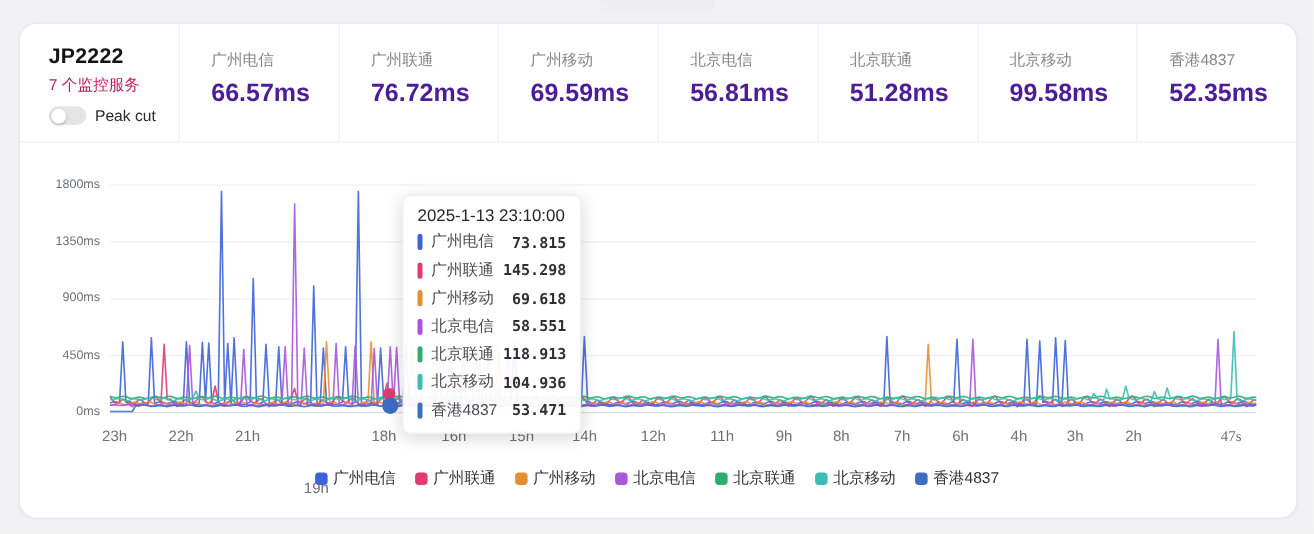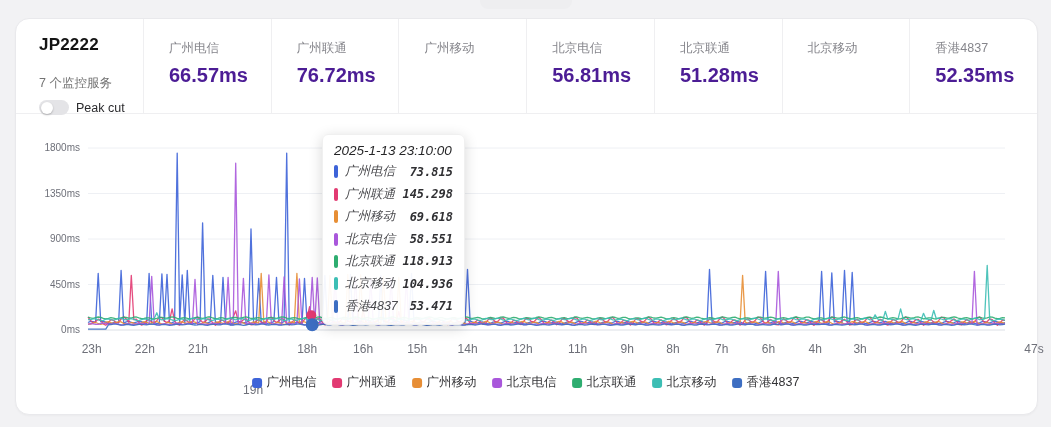--- a/index.html
+++ b/index.html
@@ -6,42 +6,42 @@
   html,body { background:#f2f2f4; font-family:"Liberation Sans","DejaVu Sans",sans-serif; }
   .page { position:relative; width:1051px; height:427px; background:#f2f2f4; overflow:hidden; }
   .top-notch { position:absolute; left:50%; top:0; transform:translateX(-50%); width:92px; height:9px;
     background:#eeeef0; border-radius:0 0 8px 8px; }
   .card { position:absolute; left:15px; top:18px; width:1023px; height:397px; background:#ffffff;
     border:1px solid #e9e9ec; border-radius:14px; box-shadow:0 1px 2px rgba(0,0,0,0.03); }
   
   .header-row { display:flex; height:95px; border-bottom:1px solid #efeff1; }
   .jp-block { width:127px; flex:none; padding:16px 0 0 23px; }
   .jp-title { font-size:17px; font-weight:bold; color:#141414; letter-spacing:0.2px; }
-  .jp-sub { font-size:12.5px; color:#737373; margin-top:20px; }
+  .jp-sub { font-size:12.5px; color:#be185d; margin-top:5px; }
   .toggle-row { display:flex; align-items:center; margin-top:8px; gap:7px; }
   .toggle { position:relative; width:30px; height:15px; background:#e4e4e7; border-radius:8px; cursor:pointer; flex:none; }
   .toggle-knob { position:absolute; left:1.5px; top:1.5px; width:12px; height:12px; background:#ffffff;
     border-radius:50%; box-shadow:0 1px 2px rgba(0,0,0,0.25); }
   .toggle-label { font-size:12.5px; color:#2b2b2e; }
   .stat-col { flex:1; border-left:1px solid #efeff1; padding:21px 0 0 25px; }
   .stat-label { font-size:12.5px; color:#85858b; }
   .stat-value { font-size:20px; font-weight:bold; color:#4c1d95; margin-top:7px; }
   
   .y-label { position:absolute; width:52px; text-align:right; font-size:10px; color:#6e7079; line-height:16px; }
   .x-label { position:absolute; transform:translateX(-50%); font-size:12px; color:#6e7079; line-height:16px; white-space:nowrap; }
   #chart-svg { position:absolute; left:0; top:0; }
   
   .legend { position:absolute; left:50%; top:374px; transform:translateX(-50%); display:flex; gap:15px; align-items:center; }
   .legend-item { display:flex; align-items:center; gap:5px; cursor:pointer; }
   .legend-swatch { width:10px; height:10px; border-radius:3px; flex:none; }
   .legend-text { font-size:12.5px; color:#333336; white-space:nowrap; }
   
-  .tooltip { position:absolute; left:322px; top:134px; width:143px; background:rgba(255,255,255,0.94);
+  .tooltip { position:absolute; left:322px; top:156px; width:143px; background:rgba(255,255,255,0.94);
     border:1px solid #f0f0f0; border-radius:6px; box-shadow:0 3px 14px rgba(0,0,0,0.16);
-    padding:8px 11px 9px 11px; z-index:5;font-style:italic; }
+    padding:8px 11px 9px 11px; z-index:5; }
   .tooltip-title { font-size:13.5px; color:#262628; white-space:nowrap; }
   .tooltip-row { display:flex; align-items:center; margin-top:5.4px; }
   .tt-marker { width:4px; height:13px; border-radius:2px; flex:none; }
   .tt-name { font-size:12.5px; color:#4a4a4e; margin-left:7px; white-space:nowrap; }
   .tt-value { margin-left:auto; font-family:"DejaVu Sans Mono","Liberation Mono",monospace;
     font-size:12px; font-weight:600; color:#303033; }
 </style>
 </head>
 <body>
 
@@ -64,31 +64,33 @@
     <div class="stat-col">
           <div class="stat-label">广州电信</div>
           <div class="stat-value">66.57ms</div>
         </div>
         <div class="stat-col">
           <div class="stat-label">广州联通</div>
           <div class="stat-value">76.72ms</div>
         </div>
         <div class="stat-col">
           <div class="stat-label">广州移动</div>
+          <div class="stat-value">69.59ms</div>
         </div>
         <div class="stat-col">
           <div class="stat-label">北京电信</div>
           <div class="stat-value">56.81ms</div>
         </div>
         <div class="stat-col">
           <div class="stat-label">北京联通</div>
           <div class="stat-value">51.28ms</div>
         </div>
         <div class="stat-col">
           <div class="stat-label">北京移动</div>
+          <div class="stat-value">99.58ms</div>
         </div>
         <div class="stat-col">
           <div class="stat-label">香港4837</div>
           <div class="stat-value">52.35ms</div>
         </div>
       </div>
 
   </div>
 
   <div id="y-labels">
@@ -109,21 +111,21 @@
       <div class="x-label" style="left: 467.638px; top: 341px;">14h</div>
       <div class="x-label" style="left: 522.658px; top: 341px;">12h</div>
       <div class="x-label" style="left: 577.678px; top: 341px;">11h</div>
       <div class="x-label" style="left: 627.196px; top: 341px;">9h</div>
       <div class="x-label" style="left: 673.046px; top: 341px;">8h</div>
       <div class="x-label" style="left: 721.647px; top: 341px;">7h</div>
       <div class="x-label" style="left: 768.414px; top: 341px;">6h</div>
       <div class="x-label" style="left: 815.181px; top: 341px;">4h</div>
       <div class="x-label" style="left: 860.114px; top: 341px;">3h</div>
       <div class="x-label" style="left: 906.881px; top: 341px;">2h</div>
-      <div class="x-label" style="left: 1034px; top: 341px;">47s</div>
+      <div class="x-label" style="left: 985px; top: 341px; font-family: Liberation Serif, serif;">47s</div>
     </div>
 
   <svg id="chart-svg" width="1051" height="427" viewBox="0 0 1051 427">
       <line x1="88" x2="1005" y1="284.5" y2="284.5" stroke="#eef0f4" stroke-width="1"></line>
       <line x1="88" x2="1005" y1="239" y2="239" stroke="#eef0f4" stroke-width="1"></line>
       <line x1="88" x2="1005" y1="193.5" y2="193.5" stroke="#eef0f4" stroke-width="1"></line>
       <line x1="88" x2="1005" y1="148" y2="148" stroke="#eef0f4" stroke-width="1"></line>
       <line x1="88" x2="1005" y1="330" y2="330" stroke="#dcdfe5" stroke-width="1"></line>
       <polyline points="88.0,322.5 90.5,321.4 93.1,321.7 95.6,322.6 98.2,273.4 100.7,321.8 103.3,321.3 105.8,322.2 108.4,323.5 110.9,323.5 113.5,322.6 116.0,322.2 118.6,323.0 121.1,270.3 123.7,323.1 126.2,321.8 128.8,321.4 131.3,322.3 133.8,322.9 136.4,322.2 138.9,321.3 141.5,321.7 144.0,323.0 146.6,323.6 149.1,273.4 151.7,322.2 154.2,322.6 156.8,323.6 159.3,323.6 161.9,273.9 164.4,321.4 167.0,274.4 169.5,322.8 172.1,322.6 174.6,321.6 177.2,153.1 179.7,322.4 182.2,274.9 184.8,323.3 187.3,270.3 189.9,322.3 192.4,323.3 195.0,323.8 197.5,322.9 200.1,321.7 202.6,222.8 205.2,322.6 207.7,322.8 210.3,321.9 212.8,275.4 215.4,321.9 217.9,323.2 220.5,323.5 223.0,277.4 225.5,322.1 228.1,322.9 230.6,323.8 233.2,323.4 235.7,322.1 238.3,321.5 240.8,322.2 243.4,322.9 245.9,322.4 248.5,321.3 251.0,228.9 253.6,322.6 256.1,323.5 258.7,278.4 261.2,322.2 263.8,322.5 266.3,323.5 268.9,323.8 271.4,322.7 273.9,321.6 276.5,277.4 279.0,322.8 281.6,322.7 284.1,321.7 286.7,153.1 289.2,322.1 291.8,323.2 294.3,323.2 296.9,322.4 299.4,322.2 302.0,323.1 304.5,278.4 307.1,323.3 309.6,322.0 312.2,321.7 314.7,322.5 317.3,323.0 319.8,322.1 322.3,321.2 324.9,275.4 327.4,322.8 330.0,323.4 332.5,322.7 335.1,322.0 337.6,322.7 340.2,323.7 342.7,323.7 345.3,322.5 347.8,321.7 350.4,274.4 352.9,323.0 355.5,322.6 358.0,321.5 360.6,321.2 363.1,322.3 365.6,323.3 368.2,323.0 370.7,322.1 373.3,322.3 375.8,323.4 378.4,323.9 380.9,275.4 383.5,321.9 386.0,321.9 388.6,322.8 391.1,322.9 393.7,321.9 396.2,321.1 398.8,321.7 401.3,323.0 403.9,323.2 406.4,322.4 408.9,322.0 411.5,273.4 414.0,323.9 416.6,323.5 419.1,322.3 421.7,321.8 424.2,322.5 426.8,323.1 429.3,322.4 431.9,321.3 434.4,321.3 437.0,322.5 439.5,323.2 442.1,322.7 444.6,321.9 447.2,322.4 449.7,323.6 452.3,323.9 454.8,322.8 457.3,321.9 459.9,322.2 462.4,323.0 465.0,322.8 467.5,269.3 470.1,321.1 472.6,322.0 475.2,323.0 477.7,322.9 480.3,322.1 482.8,322.0 485.4,323.1 487.9,323.9 490.5,323.3 493.0,322.2 495.6,322.0 498.1,322.8 500.7,323.1 503.2,322.2 505.7,321.1 508.3,321.5 510.8,322.7 513.4,323.1 515.9,322.4 518.5,321.8 521.0,322.6 523.6,323.8 526.1,323.7 528.7,322.6 531.2,321.9 533.8,322.5 536.3,323.2 538.9,322.7 541.4,321.4 544.0,321.2 546.5,322.2 549.0,323.1 551.6,322.7 554.1,321.9 556.7,322.1 559.2,323.4 561.8,323.9 564.3,323.1 566.9,322.1 569.4,322.2 572.0,323.1 574.5,323.1 577.1,321.9 579.6,321.1 582.2,321.7 584.7,322.8 587.3,322.9 589.8,322.1 592.4,321.8 594.9,322.8 597.4,323.9 600.0,323.6 602.5,322.4 605.1,322.1 607.6,322.8 610.2,323.3 612.7,322.5 615.3,321.3 617.8,321.3 620.4,322.4 622.9,323.0 625.5,322.4 628.0,321.7 630.6,322.3 633.1,323.5 635.7,323.8 638.2,322.9 640.7,322.1 643.3,322.5 645.8,323.3 648.4,323.0 650.9,321.7 653.5,321.1 656.0,321.9 658.6,322.9 661.1,322.7 663.7,321.8 666.2,321.8 668.8,323.0 671.3,323.9 673.9,323.3 676.4,322.3 679.0,322.2 681.5,323.1 684.1,323.3 686.6,322.3 689.1,321.2 691.7,321.5 694.2,322.6 696.8,322.9 699.3,322.1 701.9,321.6 704.4,322.5 707.0,323.7 709.5,269.3 712.1,322.6 714.6,322.1 717.2,322.8 719.7,323.5 722.3,322.8 724.8,321.5 727.4,321.3 729.9,322.2 732.4,322.9 735.0,322.4 737.5,321.6 740.1,321.9 742.6,323.2 745.2,323.8 747.7,323.1 750.3,322.2 752.8,322.5 755.4,323.4 757.9,323.3 760.5,322.1 763.0,321.2 765.6,271.4 768.1,322.8 770.7,322.7 773.2,321.8 775.8,321.6 778.3,322.7 780.8,323.7 783.4,323.4 785.9,322.4 788.5,322.2 791.0,323.1 793.6,323.6 796.1,322.6 798.7,321.4 801.2,321.4 803.8,322.4 806.3,322.9 808.9,322.1 811.4,321.4 814.0,322.1 816.5,323.4 819.1,323.7 821.6,271.4 824.1,322.2 826.7,322.8 829.2,323.6 831.8,272.9 834.3,321.9 836.9,321.3 839.4,322.0 842.0,322.9 844.5,270.3 847.1,321.5 849.6,321.6 852.2,272.4 854.7,323.7 857.3,323.2 859.8,322.3 862.4,322.4 864.9,323.4 867.4,323.6 870.0,322.4 872.5,321.4 875.1,321.7 877.6,322.7 880.2,322.7 882.7,321.8 885.3,321.4 887.8,322.3 890.4,323.5 892.9,323.5 895.5,322.5 898.0,322.2 900.6,323.0 903.1,323.7 905.7,323.0 908.2,321.7 910.8,321.4 913.3,322.3 915.8,322.9 918.4,322.2 920.9,321.3 923.5,321.8 926.0,323.1 928.6,323.6 931.1,322.9 933.7,322.2 936.2,322.6 938.8,323.6 941.3,323.5 943.9,322.2 946.4,321.4 949.0,322.0 951.5,322.8 954.1,322.6 956.6,321.5 959.1,321.4 961.7,322.5 964.2,323.5 966.8,323.2 969.3,322.3 971.9,322.3 974.4,323.3 977.0,323.8 979.5,322.8 982.1,321.6 984.6,321.7 987.2,322.6 989.7,322.8 992.3,321.9 994.8,321.2 997.4,321.9 999.9,323.2 1002.5,323.5 1005.0,322.6" fill="none" stroke="#3D63D8" stroke-width="1.3" stroke-opacity="0.9" stroke-linejoin="round"></polyline>
       <polyline points="88.0,317.2 90.5,320.5 93.1,322.9 95.6,321.5 98.2,319.2 100.7,320.3 103.3,323.9 105.8,325.3 108.4,322.5 110.9,319.6 113.5,320.3 116.0,322.8 118.6,322.5 121.1,319.0 123.7,316.8 126.2,318.9 128.8,322.2 131.3,275.4 133.8,319.7 136.4,319.2 138.9,322.4 141.5,325.2 144.0,324.0 146.6,320.5 149.1,319.7 151.7,322.1 154.2,323.3 156.8,320.6 159.3,317.3 161.9,317.7 164.4,321.1 167.0,322.6 169.5,320.6 172.1,308.8 174.6,320.8 177.2,324.4 179.7,325.0 182.2,321.8 184.8,319.6 187.3,321.1 189.9,323.4 192.4,322.2 195.0,318.4 197.5,317.0 200.1,319.7 202.6,322.4 205.2,321.5 207.7,319.0 210.3,319.4 212.8,323.1 215.4,325.3 217.9,323.2 220.5,320.1 223.0,320.3 225.5,322.9 228.1,323.3 230.6,320.0 233.2,317.1 235.7,310.8 238.3,321.6 240.8,322.2 243.4,319.7 245.9,318.6 248.5,321.4 251.0,324.8 253.6,324.4 256.1,321.2 258.7,319.8 261.2,322.0 263.8,323.8 266.3,321.7 268.9,317.9 271.4,317.4 273.9,320.4 276.5,322.4 279.0,320.7 281.6,318.4 284.1,319.8 286.7,323.6 289.2,325.0 291.8,322.5 294.3,319.9 296.9,321.1 299.4,323.6 302.0,323.1 304.5,319.3 307.1,317.1 309.6,306.7 312.2,322.0 314.7,321.6 317.3,318.9 319.8,318.6 322.3,322.0 324.9,324.9 327.4,323.7 330.0,320.6 332.5,320.3 335.1,322.9 337.6,324.0 340.2,321.1 342.7,317.6 345.3,318.0 347.8,321.1 350.4,322.1 352.9,319.8 355.5,318.0 358.0,320.3 360.6,324.1 363.1,309.8 365.6,321.7 368.2,320.0 370.7,321.9 373.3,324.2 375.8,322.7 378.4,318.8 380.9,317.4 383.5,319.9 386.0,322.2 388.6,320.8 391.1,318.2 393.7,318.8 396.2,322.6 398.8,311.3 401.3,322.9 403.9,320.2 406.4,320.9 408.9,323.7 411.5,323.9 414.0,320.4 416.6,317.5 419.1,318.7 421.7,321.6 424.2,321.7 426.8,318.9 429.3,317.9 431.9,320.9 434.4,324.3 437.0,324.0 439.5,321.0 442.1,320.2 444.6,322.8 447.2,324.5 449.7,322.2 452.3,318.4 454.8,317.9 457.3,320.7 459.9,322.1 462.4,320.0 465.0,317.7 467.5,319.2 470.1,323.1 472.6,324.5 475.2,322.1 477.7,320.0 480.3,321.6 482.8,324.4 485.4,323.7 487.9,319.9 490.5,317.7 493.0,319.5 495.6,322.0 498.1,321.1 500.7,318.1 503.2,318.0 505.7,321.5 508.3,324.4 510.8,323.2 513.4,320.4 515.9,320.6 518.5,323.6 521.0,324.6 523.6,321.6 526.1,318.2 528.7,318.6 531.2,321.4 533.8,321.9 536.3,319.2 538.9,317.4 541.4,319.7 544.0,323.5 546.5,324.0 549.0,321.3 551.6,320.1 554.1,322.4 556.7,324.8 559.2,323.3 561.8,319.4 564.3,318.0 566.9,320.4 569.4,322.2 572.0,320.4 574.5,317.5 577.1,318.2 579.6,322.1 582.2,324.2 584.7,322.3 587.3,320.0 589.8,321.2 592.4,324.3 594.9,324.5 597.4,321.0 600.0,318.2 602.5,319.4 605.1,322.0 607.6,321.5 610.2,318.4 612.7,317.3 615.3,320.4 617.8,323.7 620.4,323.3 622.9,320.6 625.5,320.3 628.0,323.3 630.6,325.1 633.1,322.7 635.7,319.0 638.2,318.6 640.7,321.2 643.3,322.2 645.8,319.6 648.4,317.1 650.9,318.7 653.5,322.6 656.0,323.8 658.6,321.4 661.1,319.8 663.7,321.9 666.2,324.9 668.8,324.2 671.3,320.4 673.9,318.4 676.4,320.3 679.0,322.4 681.5,320.9 684.1,317.7 686.6,317.5 689.1,321.0 691.7,323.7 694.2,322.4 696.8,320.0 699.3,320.7 701.9,324.0 704.4,325.1 707.0,322.1 709.5,318.8 712.1,319.4 714.6,322.0 717.2,322.0 719.7,318.8 722.3,316.9 724.8,319.3 727.4,322.9 729.9,323.2 732.4,320.6 735.0,319.8 737.5,322.7 740.1,325.2 742.6,323.7 745.2,319.9 747.7,318.8 750.3,321.2 752.8,322.6 755.4,320.2 757.9,317.2 760.5,317.9 763.0,321.6 765.6,323.4 768.1,321.5 770.7,319.5 773.2,321.2 775.8,324.6 778.3,324.9 780.8,321.4 783.4,318.9 785.9,320.2 788.5,322.6 791.0,321.6 793.6,318.1 796.1,317.0 798.7,320.0 801.2,323.0 803.8,322.4 806.3,319.8 808.9,320.1 811.4,323.4 814.0,325.4 816.5,323.0 819.1,319.6 821.6,319.5 824.1,322.0 826.7,322.6 829.2,319.5 831.8,316.9 834.3,318.4 836.9,322.0 839.4,323.0 842.0,320.6 844.5,319.3 847.1,321.9 849.6,325.1 852.2,324.4 854.7,320.8 857.3,319.2 859.8,321.2 862.4,323.0 864.9,321.1 867.4,317.6 870.0,317.3 872.5,320.6 875.1,323.0 877.6,321.5 880.2,319.3 882.7,320.4 885.3,324.1 887.8,325.2 890.4,322.4 892.9,319.5 895.5,320.3 898.0,322.8 900.6,322.4 903.1,318.8 905.7,316.8 908.2,319.1 910.8,322.4 913.3,322.3 915.8,319.7 918.4,319.4 920.9,322.6 923.5,325.3 926.0,323.8 928.6,320.3 931.1,319.6 933.7,322.1 936.2,323.2 938.8,320.4 941.3,317.2 943.9,317.8 946.4,321.2 949.0,322.7 951.5,320.6 954.1,318.9 956.6,321.0 959.1,324.6 961.7,324.9 964.2,321.7 966.8,319.5 969.3,321.1 971.9,323.3 974.4,322.0 977.0,318.2 979.5,317.0 982.1,319.8 984.6,322.5 987.2,321.5 989.7,319.0 992.3,319.6 994.8,323.2 997.4,325.3 999.9,323.1 1002.5,320.0 1005.0,320.3" fill="none" stroke="#E23A72" stroke-width="1.3" stroke-opacity="0.9" stroke-linejoin="round"></polyline>

